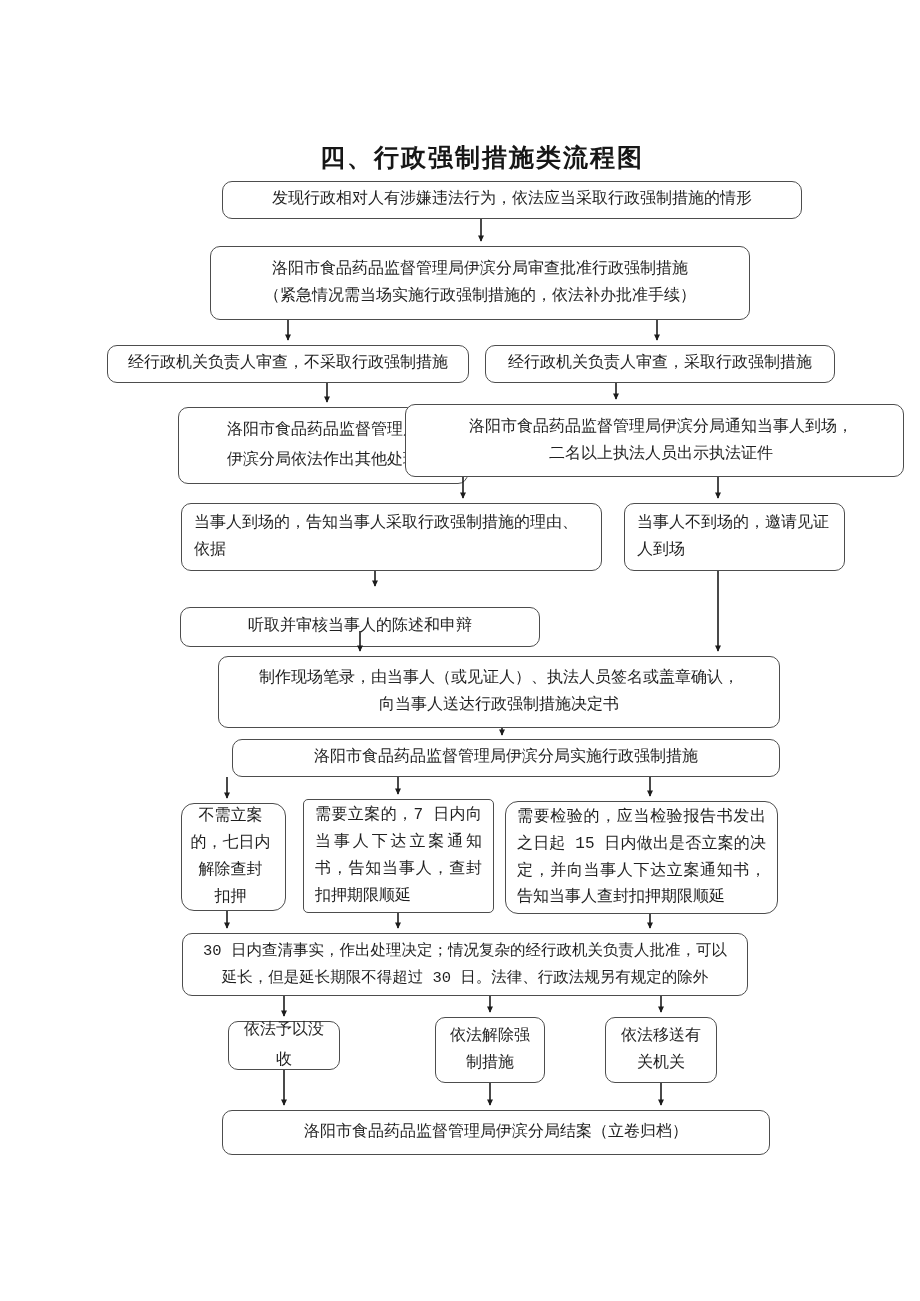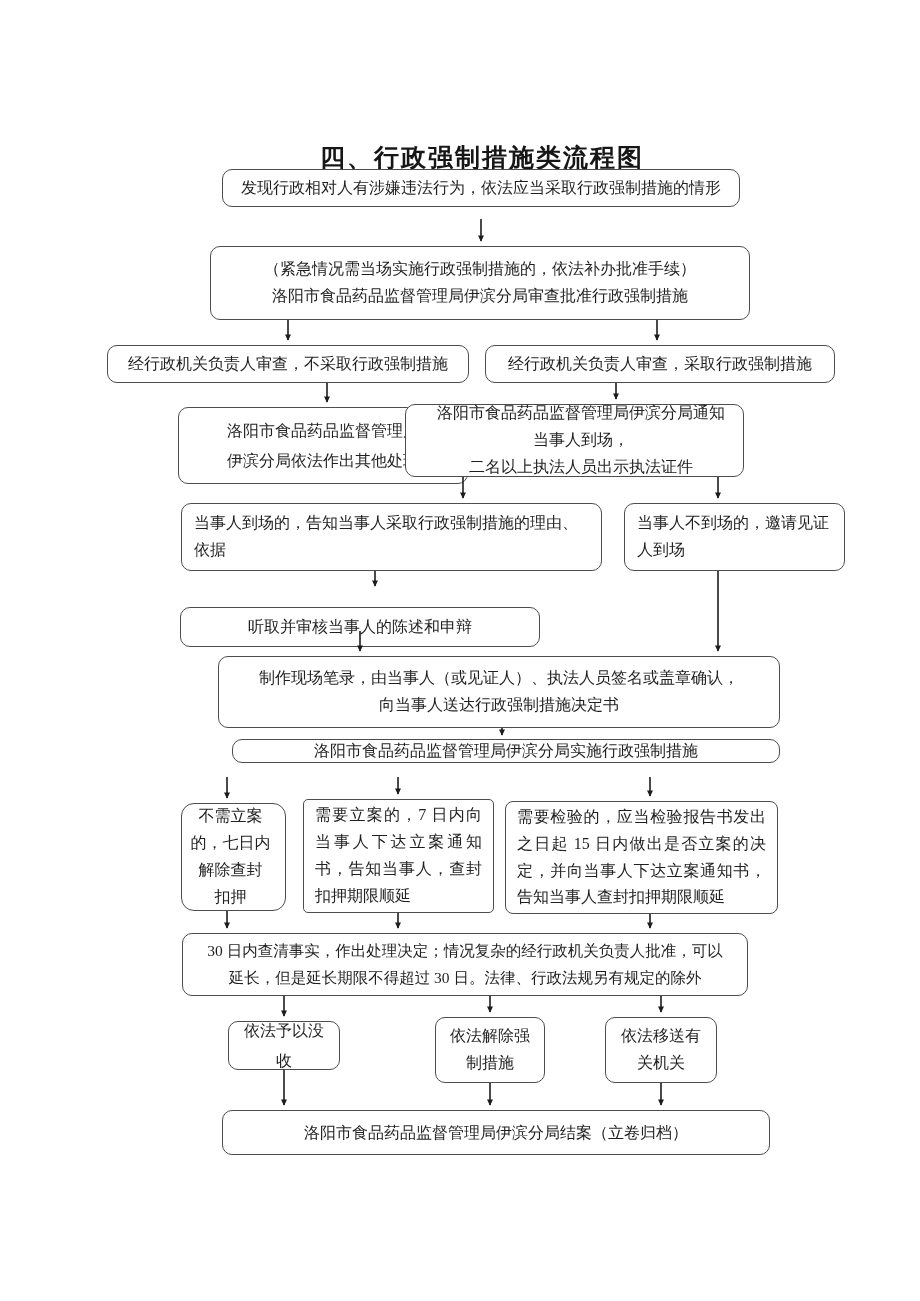--- a/index.html
+++ b/index.html
@@ -6,21 +6,21 @@
     margin: 0;
     padding: 0;
     background: #ffffff;
   }
   #page {
     position: relative;
     width: 920px;
     height: 1301px;
     background: #ffffff;
     overflow: hidden;
-    font-family: Liberation Serif, serif;
+    font-family: Liberation Mono, monospace;
     color: #1f1f1f;
   }
   #doc-title {
     position: absolute;
     left: 0;
     top: 141px;
     width: 964px; 
     text-align: center;
     font-size: 25px;
     font-weight: 600;
@@ -55,43 +55,43 @@
     pointer-events: none;
   }
 </style>
 </head>
 <body>
 
 <div id="page">
 
   <div id="doc-title">四、行政强制措施类流程图</div>
 
-  <div class="node" style="left:222px; top:169px; width:518px; height:38px;">
+  <div class="node" style="left:222px; top:181px; width:580px; height:38px;">
     <div class="line">发现行政相对人有涉嫌违法行为，依法应当采取行政强制措施的情形</div>
   </div>
 
   <div class="node small-lh" style="left:210px; top:246px; width:540px; height:74px;">
+    <div class="line">洛阳市食品药品监督管理局伊滨分局审查批准行政强制措施</div>
     <div class="line">（紧急情况需当场实施行政强制措施的，依法补办批准手续）</div>
-    <div class="line">洛阳市食品药品监督管理局伊滨分局审查批准行政强制措施</div>
   </div>
 
   <div class="node" style="left:107px; top:345px; width:362px; height:38px;">
     <div class="line">经行政机关负责人审查，不采取行政强制措施</div>
   </div>
 
   <div class="node" style="left:485px; top:345px; width:350px; height:38px;">
     <div class="line">经行政机关负责人审查，采取行政强制措施</div>
   </div>
 
   <div class="node" style="left:178px; top:407px; width:290px; height:77px;">
     <div class="line">洛阳市食品药品监督管理局</div>
     <div class="line">伊滨分局依法作出其他处理</div>
   </div>
 
-  <div class="node small-lh" style="left:405px; top:404px; width:339px; height:73px;padding-left:25px;">
+  <div class="node small-lh" style="left:405px; top:404px; width:499px; height:73px;padding-left:25px;">
     <div class="line">洛阳市食品药品监督管理局伊滨分局通知当事人到场，</div>
     <div class="line">二名以上执法人员出示执法证件</div>
   </div>
 
   <div class="node left small-lh" style="left:181px; top:503px; width:421px; height:68px;">
     <div class="line">当事人到场的，告知当事人采取行政强制措施的理由、</div>
     <div class="line">依据</div>
   </div>
 
   <div class="node left small-lh" style="left:608px; top:503px; width:221px; height:68px;margin-left:16px;">
@@ -101,39 +101,39 @@
 
   <div class="node" style="left:180px; top:591px; width:360px; height:40px;margin-top:16px;">
     <div class="line">听取并审核当事人的陈述和申辩</div>
   </div>
 
   <div class="node small-lh" style="left:218px; top:656px; width:562px; height:72px;">
     <div class="line">制作现场笔录，由当事人（或见证人）、执法人员签名或盖章确认，</div>
     <div class="line">向当事人送达行政强制措施决定书</div>
   </div>
 
-  <div class="node" style="left:232px; top:739px; width:548px; height:24px;">
+  <div class="node" style="left:232px; top:739px; width:548px; height:38px;">
     <div class="line">洛阳市食品药品监督管理局伊滨分局实施行政强制措施</div>
   </div>
 
   <div class="node small-lh" style="left:181px; top:803px; width:105px; height:108px; border-radius:13px;padding-left:6px;">
     <div class="line">不需立案</div>
     <div class="line">的，七日内</div>
     <div class="line">解除查封</div>
     <div class="line">扣押</div>
   </div>
 
   <div class="node justify small-lh" style="left:303px; top:799px; width:191px; height:114px; border-radius:5px; padding:2px 11px;">
     <div class="line">需要立案的，7 日内向</div>
     <div class="line">当事人下达立案通知</div>
     <div class="line">书，告知当事人，查封</div>
     <div class="line">扣押期限顺延</div>
   </div>
 
-  <div class="node justify small-lh" style="left:505px; top:801px; width:273px; height:113px; border-radius:8px; padding:2px 11px;">
+  <div class="node justify small-lh" style="left:505px; top:801px; width:273px; height:113px; border-radius:13px; padding:2px 11px;">
     <div class="line">需要检验的，应当检验报告书发出</div>
     <div class="line">之日起 15 日内做出是否立案的决</div>
     <div class="line">定，并向当事人下达立案通知书，</div>
     <div class="line">告知当事人查封扣押期限顺延</div>
   </div>
 
   <div class="node fs15 small-lh" style="left:182px; top:933px; width:566px; height:63px;">
     <div class="line">30 日内查清事实，作出处理决定；情况复杂的经行政机关负责人批准，可以</div>
     <div class="line">延长，但是延长期限不得超过 30 日。法律、行政法规另有规定的除外</div>
   </div>

